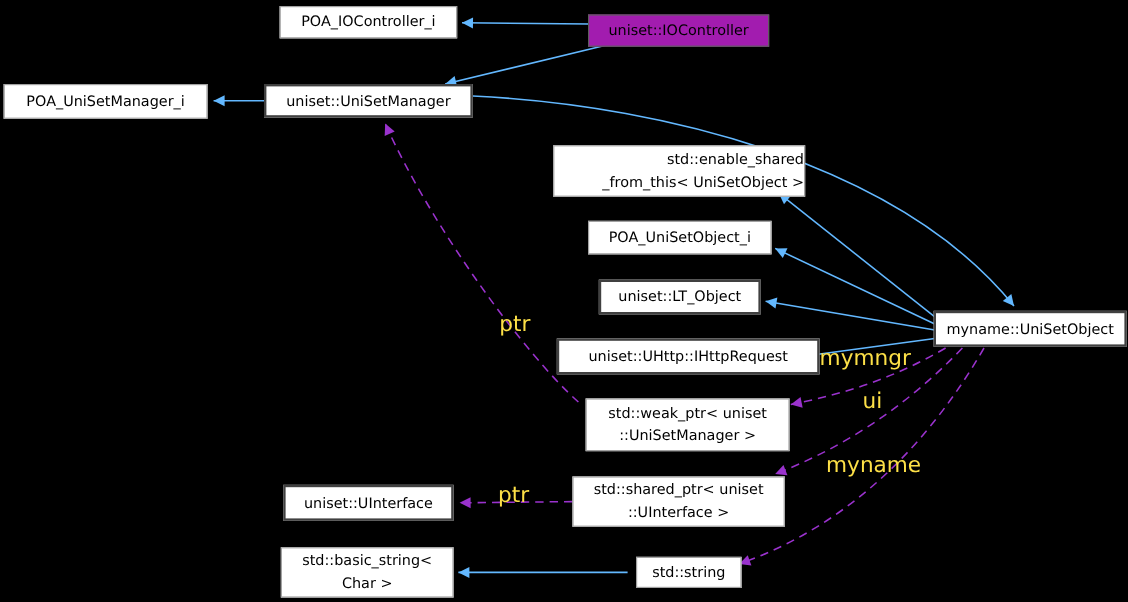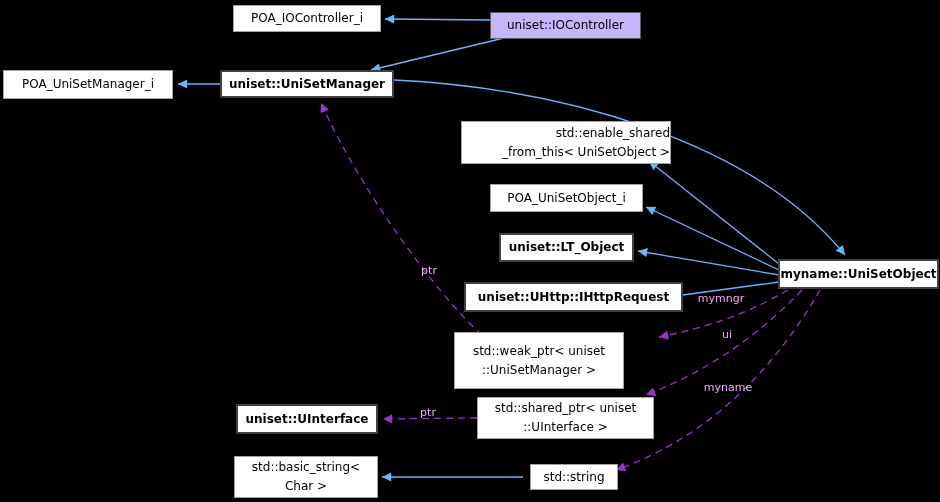--- a/index.html
+++ b/index.html
@@ -7,25 +7,25 @@
     position:relative;width:940px;height:502px;background:#000;overflow:hidden;
     font-family:"DejaVu Sans","Liberation Sans",sans-serif;
   }
   #edges{position:absolute;left:0;top:0;width:940px;height:502px;}
   .node{
     position:absolute;box-sizing:border-box;background:#fff;color:#000;
     display:flex;flex-direction:column;justify-content:center;align-items:center;
     font-size:12px;line-height:19px;white-space:nowrap;cursor:pointer;
   }
   .node.light{border:1.5px solid #a2a2a2;}
-  .node.dark{border:2px solid #404040;font-weight:bold;}
-  .node.selected{background:#c4b5fd;border:1.5px solid #5e5e5e;}
+  .node.dark{border:2px solid #404040;}
+  .node.selected{background:#a21caf;border:1.5px solid #5e5e5e;}
   .node.left-align{align-items:flex-end;padding-left:8px;}
   .edge-label{
-    position:absolute;color:#f0abfc;font-size:11px;line-height:14px;
+    position:absolute;color:#fde047;font-size:18px;line-height:14px;
     transform:translate(-50%,-50%);white-space:nowrap;
   }
 </style>
 </head>
 <body>
 
 <div id="stage">
 
   <svg id="edges" viewBox="0 0 940 502" xmlns="http://www.w3.org/2000/svg">
     <defs>
@@ -94,21 +94,21 @@
   </div>
 
   <div class="node dark" style="left:778px;top:259px;width:161px;height:30px">
     <span>myname::UniSetObject</span>
   </div>
 
   <div class="node dark" style="left:464px;top:282px;width:219px;height:30px">
     <span>uniset::UHttp::IHttpRequest</span>
   </div>
 
-  <div class="node light" style="left:454px;top:332px;width:170px;height:57px">
+  <div class="node light" style="left:488px;top:332px;width:170px;height:44px">
     <span>std::weak_ptr&lt; uniset</span>
     <span>::UniSetManager &gt;</span>
   </div>
 
   <div class="node dark" style="left:236px;top:404px;width:142px;height:30px">
     <span>uniset::UInterface</span>
   </div>
 
   <div class="node light" style="left:477px;top:397px;width:177px;height:42px">
     <span>std::shared_ptr&lt; uniset</span>

